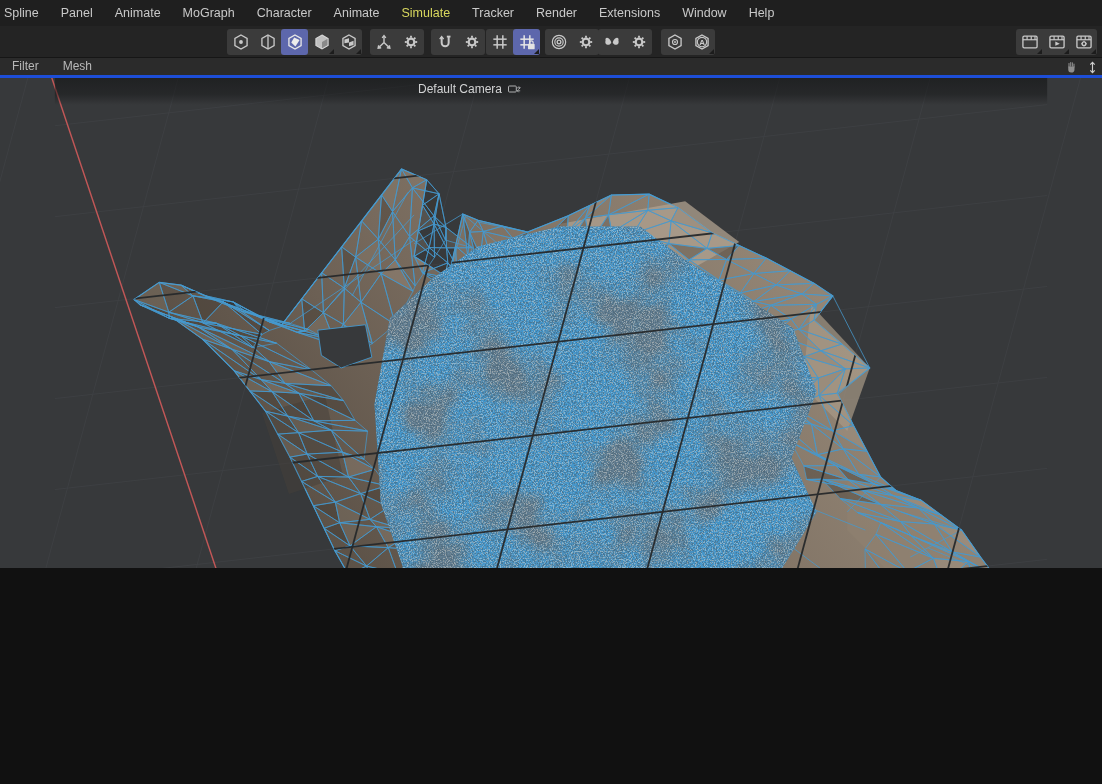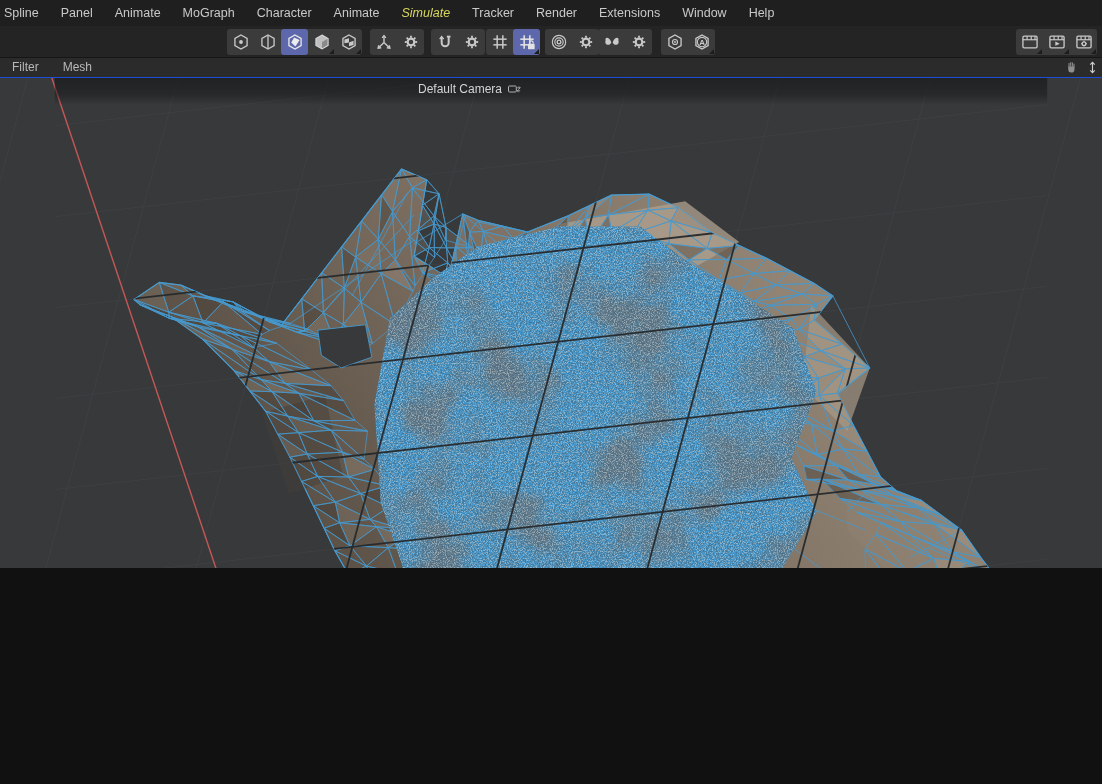--- a/index.html
+++ b/index.html
@@ -4,37 +4,37 @@
 <style>
   html,body{margin:0;padding:0;background:#111;}
   #app{position:relative;width:1102px;height:568px;overflow:hidden;
        font-family:"Liberation Sans",sans-serif;user-select:none;}
 
   
   #menubar{position:absolute;left:0;top:0;width:100%;height:26px;background:#1f1f1f;
            display:flex;align-items:center;padding-left:0;}
   .menu-item{color:#c9c9c9;font-size:12.5px;padding:0 11px;line-height:26px;white-space:nowrap;cursor:default;}
   .menu-item:first-child{margin-left:-7px;}
-  .menu-item.active{color:#d8d75e;font-style:italic;}
+  .menu-item.active{color:#d8d75e;}
 
   
   #toolbar{position:absolute;left:0;top:26px;width:100%;height:32px;background:#242424;
            border-bottom:1px solid #161616;box-sizing:border-box;}
   .tb-group{position:absolute;top:3px;height:26px;background:#3b3b3b;border-radius:3px;
             display:flex;align-items:center;}
   .tb-cell{position:relative;width:27px;height:26px;display:flex;align-items:center;justify-content:center;
            color:#c9c9c9;border-radius:3px;}
   .tb-cell.active{background:#5d67ac;color:#e6e6e6;}
   .tb-cell svg{width:20px;height:20px;display:block;}
   .tb-cell.sub::after{content:"";position:absolute;right:1px;bottom:1px;width:0;height:0;
            border-left:5px solid transparent;border-bottom:5px solid #1c1c1c;}
 
   
   #filterbar{position:absolute;left:0;top:58px;width:100%;height:20px;background:#2b2b2b;
-             border-bottom:1px solid #1d4ed8;box-sizing:border-box;display:flex;align-items:center;}
+             border-bottom:3px solid #1d4ed8;box-sizing:border-box;display:flex;align-items:center;}
   .fb-item{color:#b8b8b8;font-size:12px;padding:0 12px;line-height:19px;}
   #fb-icons{position:absolute;right:2px;top:0;height:19px;display:flex;align-items:center;gap:6px;}
   #fb-icons svg{width:15px;height:15px;display:block;}
 
   
   #viewport{position:absolute;left:0;top:78px;width:1102px;height:706px;background:#37393b;overflow:hidden;}
   #vp-svg{position:absolute;left:0;top:0;}
   #camera-label{position:absolute;left:418px;top:4px;display:flex;align-items:center;gap:5px;
                 color:#d2d3d4;font-size:12px;}
   #camera-label svg{width:15px;height:12px;display:block;color:#b5b6b7;}

